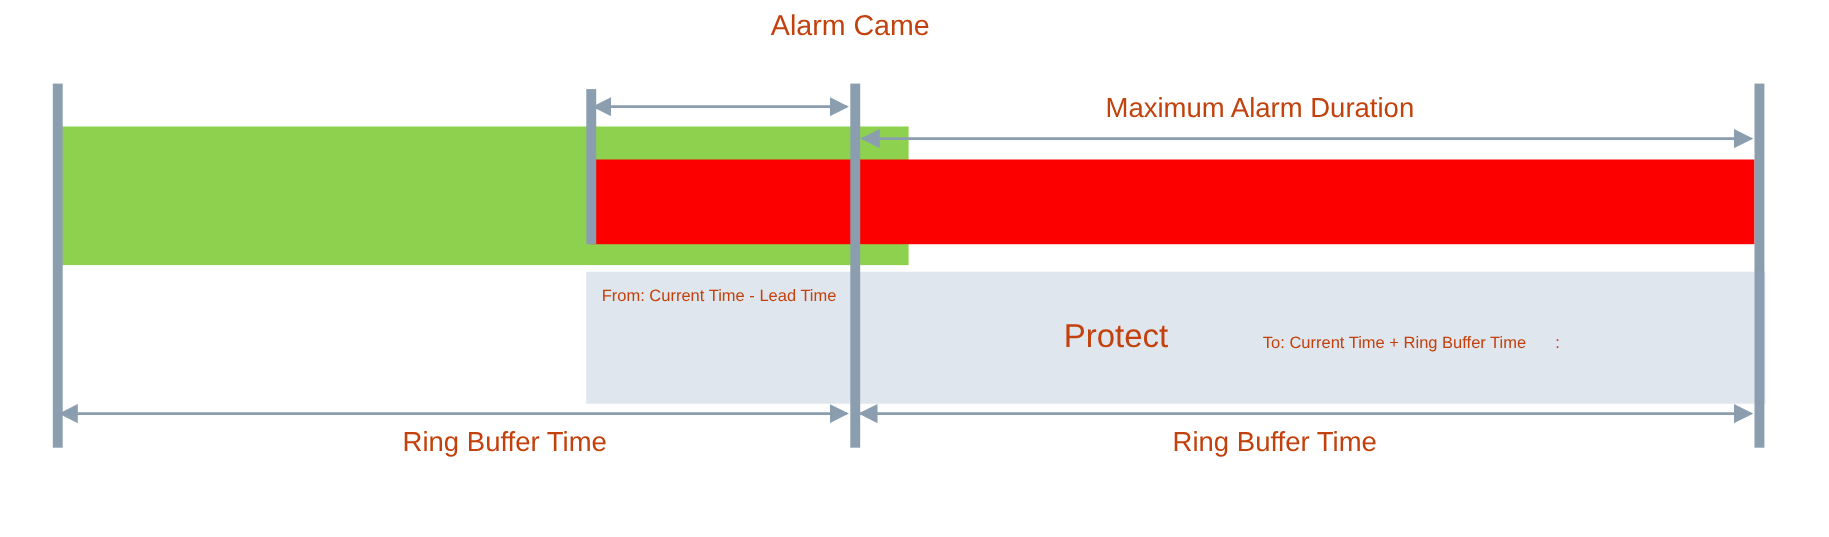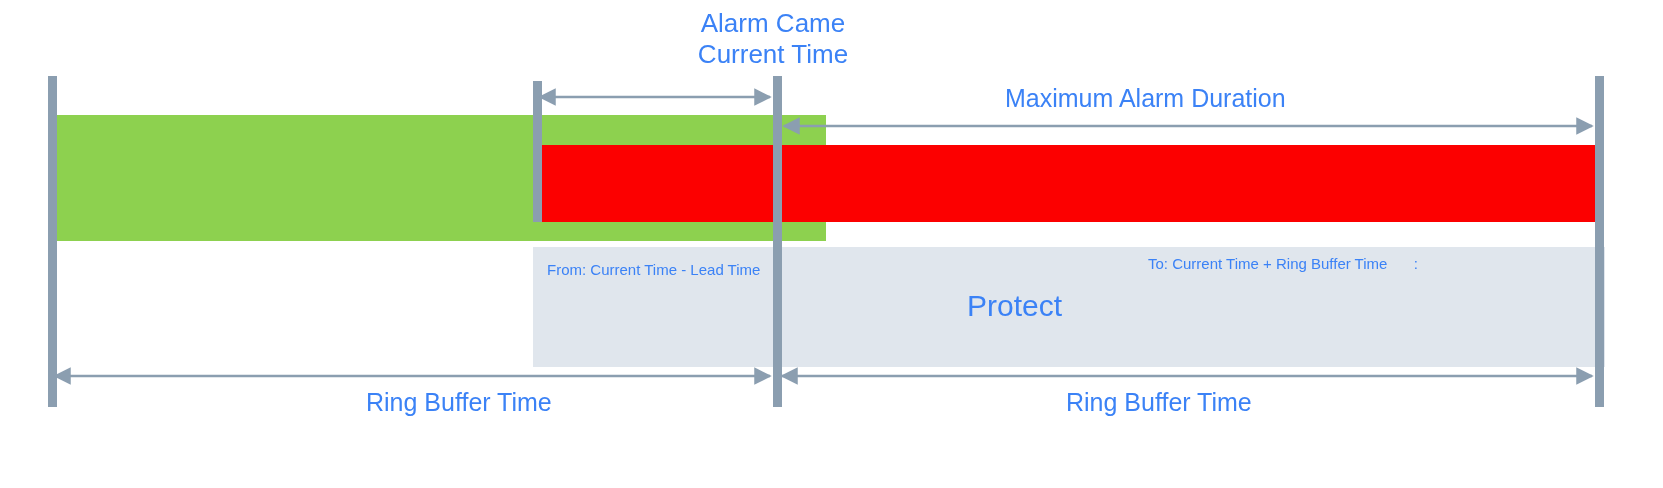--- a/index.html
+++ b/index.html
@@ -30,39 +30,40 @@
   .bar-green { background: #8dd14f; }
   .bar-red   { background: #fc0000; }
 
   
   .protect-box {
     background: #e0e6ed;
   }
 
   
   .label {
-    color: #3b82f6;
+    color: #c2410c;
     white-space: nowrap;
     line-height: 1.18;
   }
   .label-top {
     font-size: 26px;
     text-align: center;
   }
   .label-med {
     font-size: 25px;
   }
   .label-small {
     font-size: 15px;
   }
   .label-protect {
     font-size: 30px;
   }
   .clip-wrap {
     overflow: hidden;
+    margin-top: 48px;
   }
 
   
   svg.arrow-layer {
     position: absolute;
     left: 0;
     top: 0;
     width: 1663px;
     height: 488px;
     pointer-events: none;
@@ -109,21 +110,20 @@
       <line x1="55" y1="376" x2="770" y2="376" stroke="#8b9eb0" stroke-width="2.5" marker-start="url(#ahL)" marker-end="url(#ahR)"></line>
     </g>
 
     <g>
       <line x1="782" y1="376" x2="1592" y2="376" stroke="#8b9eb0" stroke-width="2.5" marker-start="url(#ahL)" marker-end="url(#ahR)"></line>
     </g>
   </svg>
 
   <div class="abs label label-top" style="left:613px; top:8px; width:320px;">
     <div>Alarm Came</div>
-    <div>Current Time</div>
   </div>
 
   <div class="abs label label-med" style="left:1005px; top:84px;text-align:center;">Maximum Alarm Duration</div>
 
   <div class="abs label label-small" style="left:547px; top:261px;">From: Current Time - Lead Time</div>
 
   <div class="abs clip-wrap" style="left:1148px; top:255px; width:457px; height:32px;">
     <span class="label label-small">To: Current Time + Ring Buffer Time</span>
     <span class="label label-small" style="margin-left:22px;">:</span>
   </div>

